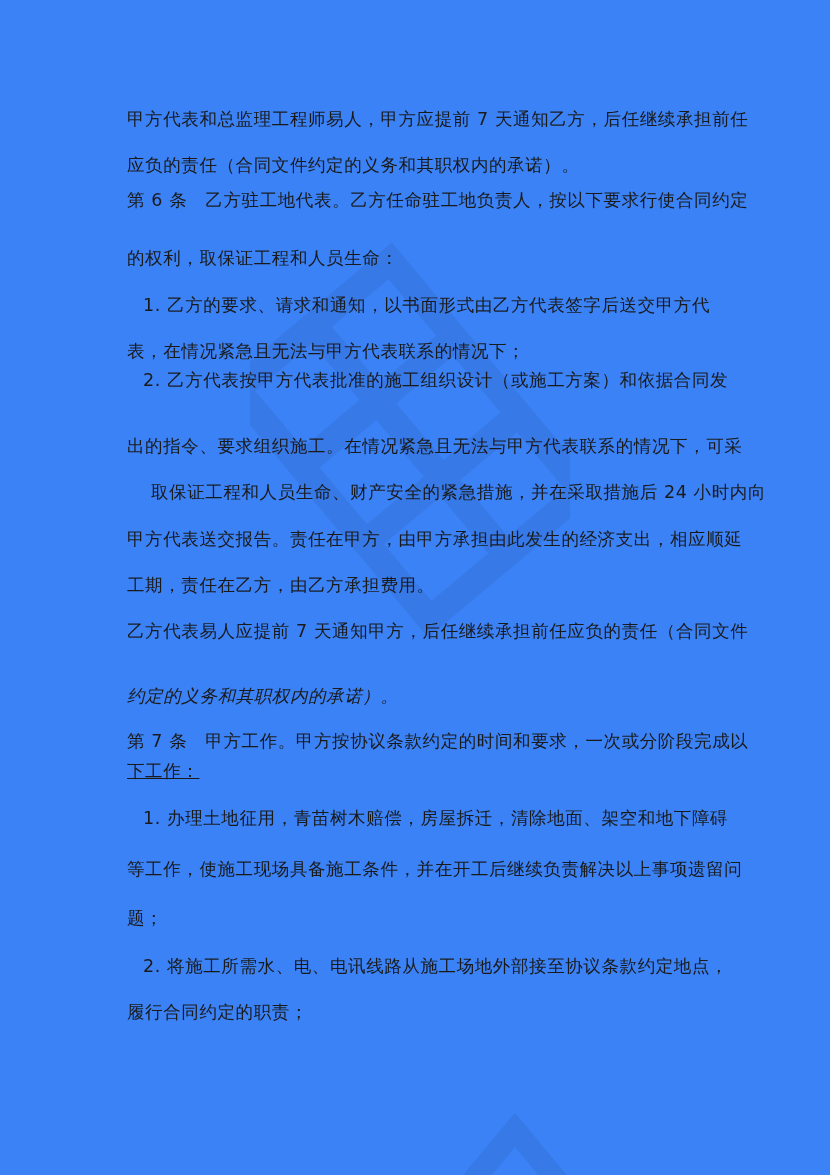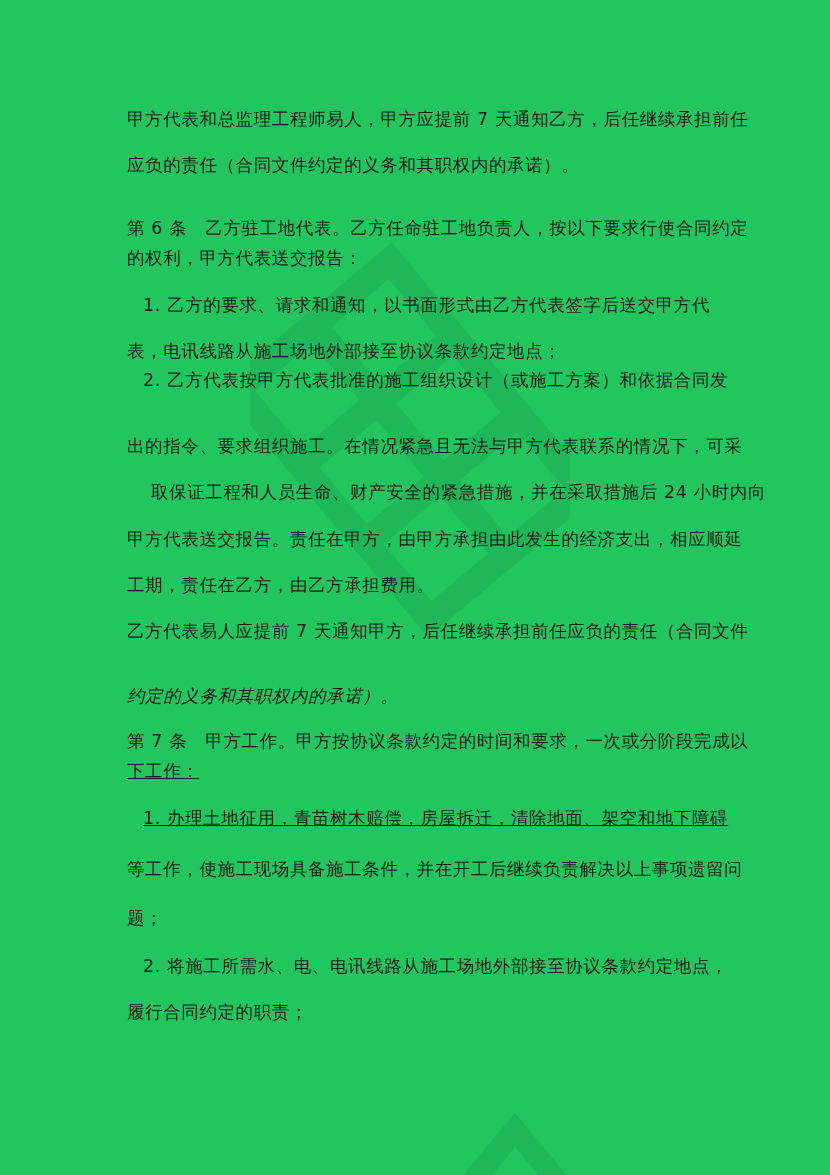--- a/index.html
+++ b/index.html
@@ -13,21 +13,21 @@
     position: relative;
     overflow: hidden;
     font-family: "DejaVu Sans", "Liberation Sans", sans-serif;
     color: #1a1a1a;
   }
   .page {
     position: absolute;
     left: 0; top: 0;
     width: 830px;
     height: 1175px;
-    background: #22c55e;
+    background: #3b82f6;
   }
   .watermark {
     position: absolute;
     pointer-events: none;
     opacity: 0.06;
   }
   .line {
     position: absolute;
     left: 127px;
     width: 573px;
@@ -61,32 +61,32 @@
   </svg>
 
   <svg class="watermark" style="left:395px; top:1110px;" width="240" height="140" viewBox="0 0 240 140">
     <path d="M20 140 L120 20 L220 140" fill="none" stroke="#000" stroke-width="22"></path>
     <path d="M80 110 L160 70 M90 80 L150 120" fill="none" stroke="#000" stroke-width="16"></path>
   </svg>
 
   <div id="lines">
     <div class="line justify" style="top: 107px;">甲方代表和总监理工程师易人，甲方应提前 7 天通知乙方，后任继续承担前任</div>
     <div class="line" style="top: 153px;">应负的责任（合同文件约定的义务和其职权内的承诺）。</div>
-    <div class="line justify" style="top: 216px;">第 6 条　乙方驻工地代表。乙方任命驻工地负责人，按以下要求行使合同约定</div>
-    <div class="line" style="top: 246px;">的权利，甲方代表送交报告：</div>
+    <div class="line justify" style="top: 188px;">第 6 条　乙方驻工地代表。乙方任命驻工地负责人，按以下要求行使合同约定</div>
+    <div class="line" style="top: 246px;">的权利，取保证工程和人员生命：</div>
     <div class="line justify indent" style="top: 293px;">1.  乙方的要求、请求和通知，以书面形式由乙方代表签字后送交甲方代</div>
-    <div class="line" style="top: 339px;">表，电讯线路从施工场地外部接至协议条款约定地点；</div>
+    <div class="line" style="top: 339px;">表，在情况紧急且无法与甲方代表联系的情况下；</div>
     <div class="line justify indent" style="top: 368px;">2.  乙方代表按甲方代表批准的施工组织设计（或施工方案）和依据合同发</div>
     <div class="line justify" style="top: 434px;">出的指令、要求组织施工。在情况紧急且无法与甲方代表联系的情况下，可采</div>
     <div class="line justify" style="top: 480px; margin-left: 24px;">取保证工程和人员生命、财产安全的紧急措施，并在采取措施后 24 小时内向</div>
     <div class="line justify" style="top: 527px;">甲方代表送交报告。责任在甲方，由甲方承担由此发生的经济支出，相应顺延</div>
     <div class="line" style="top: 573px;">工期，责任在乙方，由乙方承担费用。</div>
     <div class="line justify" style="top: 619px;">乙方代表易人应提前 7 天通知甲方，后任继续承担前任应负的责任（合同文件</div>
     <div class="line" style="top: 684px; font-style: italic;">约定的义务和其职权内的承诺）。</div>
     <div class="line justify" style="top: 729px;">第 7 条　甲方工作。甲方按协议条款约定的时间和要求，一次或分阶段完成以</div>
     <div class="line" style="top: 759px; text-decoration: underline;">下工作：</div>
-    <div class="line justify indent" style="top: 806px; text-decoration: underline;">1.  办理土地征用，青苗树木赔偿，房屋拆迁，清除地面、架空和地下障碍</div>
+    <div class="line justify indent" style="top: 806px;">1.  办理土地征用，青苗树木赔偿，房屋拆迁，清除地面、架空和地下障碍</div>
     <div class="line justify" style="top: 857px;">等工作，使施工现场具备施工条件，并在开工后继续负责解决以上事项遗留问</div>
     <div class="line" style="top: 906px;">题；</div>
     <div class="line justify indent" style="top: 954px;">2.  将施工所需水、电、电讯线路从施工场地外部接至协议条款约定地点，</div>
     <div class="line" style="top: 1000px;">履行合同约定的职责；</div>
   </div>
 </div>
 
 </body></html>

